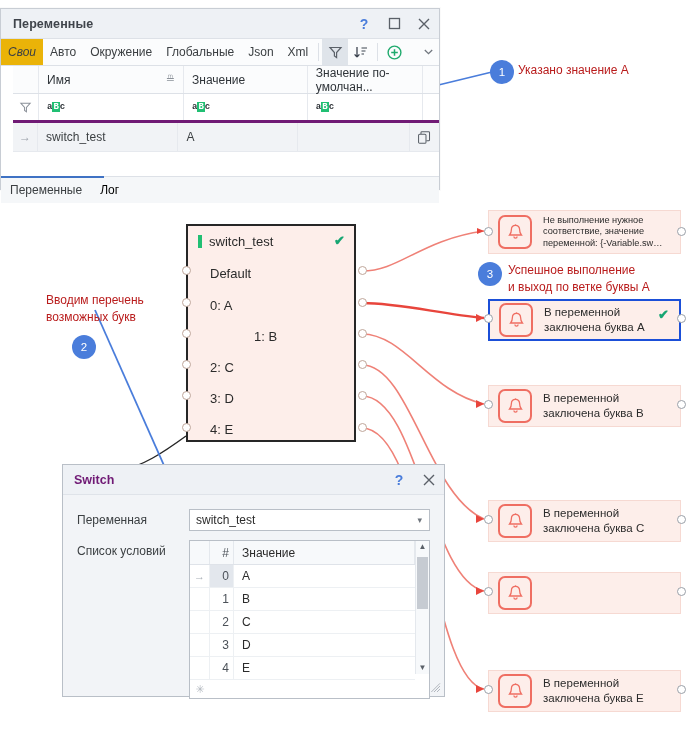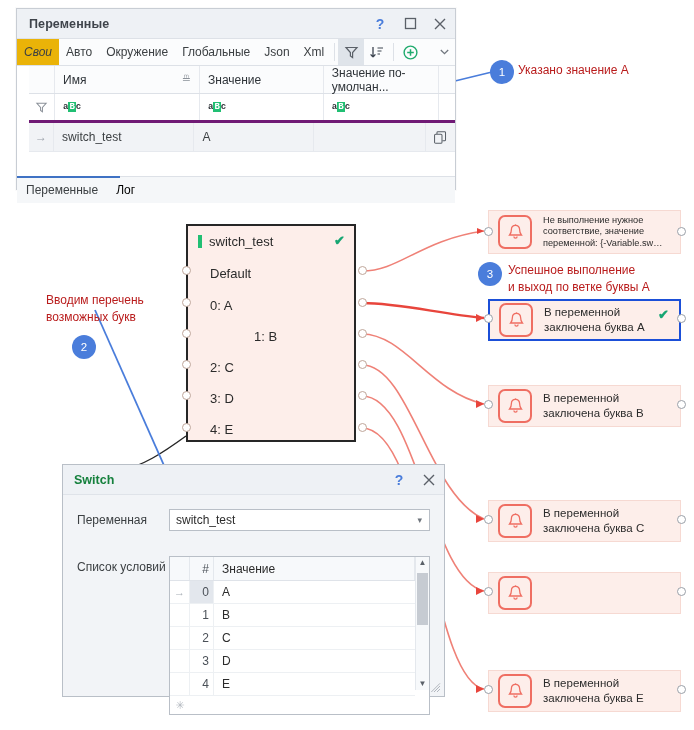--- a/index.html
+++ b/index.html
@@ -8,21 +8,21 @@
     background:#ffffff;
     font-family:"Liberation Sans", sans-serif;
     position:relative;
     overflow:hidden;
     color:#3c4043;
   }
   .abs{position:absolute;}
 
   
   #vars-window{
-    left:16px;top:8px;width:440px;height:182px;
+    left:0;top:8px;width:440px;height:182px;
     background:#ffffff;
     border:1px solid #c8cdd4;
     box-sizing:border-box;
     box-shadow:0 0 0 1px rgba(0,0,0,0.02);
   }
   #vars-titlebar{
     height:30px;background:#eef1f5;
     border-bottom:1px solid #dde1e7;
     display:flex;align-items:center;
     box-sizing:border-box;
@@ -127,23 +127,23 @@
   .anno-text{
     position:absolute;color:#b91c1c;font-size:12px;line-height:16.5px;
   }
 
   
   #switch-dialog{
     left:62px;top:464px;width:383px;height:233px;
     background:#f2f4f7;border:1px solid #b9bfc7;box-sizing:border-box;
   }
   #sd-titlebar{height:29px;background:#eef1f5;border-bottom:1px solid #dfe3e9;display:flex;align-items:center;}
-  #sd-title{font-size:12.5px;font-weight:bold;color:#15803d;padding-left:11px;flex:1;}
+  #sd-title{font-size:12.5px;font-weight:bold;color:#701a75;padding-left:11px;flex:1;}
   #sd-body{padding:14px 14px 0 14px;}
-  .sd-row{display:flex;align-items:flex-start;margin-bottom:25px;}
+  .sd-row{display:flex;align-items:flex-start;margin-bottom:9px;gap:20px;}
   .sd-label{width:92px;font-size:12px;color:#3c4043;padding-top:4px;}
   .sd-combo{
     flex:1;height:22px;background:#fff;border:1px solid #b9bfc7;box-sizing:border-box;
     display:flex;align-items:center;font-size:12px;padding-left:6px;color:#2b2b2b;
   }
   .sd-combo .caret{margin-left:auto;margin-right:7px;color:#6f757d;font-size:9px;}
   .sd-grid{flex:1;border:1px solid #b9bfc7;background:#fff;box-sizing:border-box;}
   .sd-hdr{display:flex;height:23px;background:#f7f9fb;border-bottom:1px solid #dfe3e9;font-size:12px;align-items:stretch;}
   .sd-hc{display:flex;align-items:center;border-right:1px solid #e4e8ed;box-sizing:border-box;}
   .sd-hc.c0{width:20px;}

